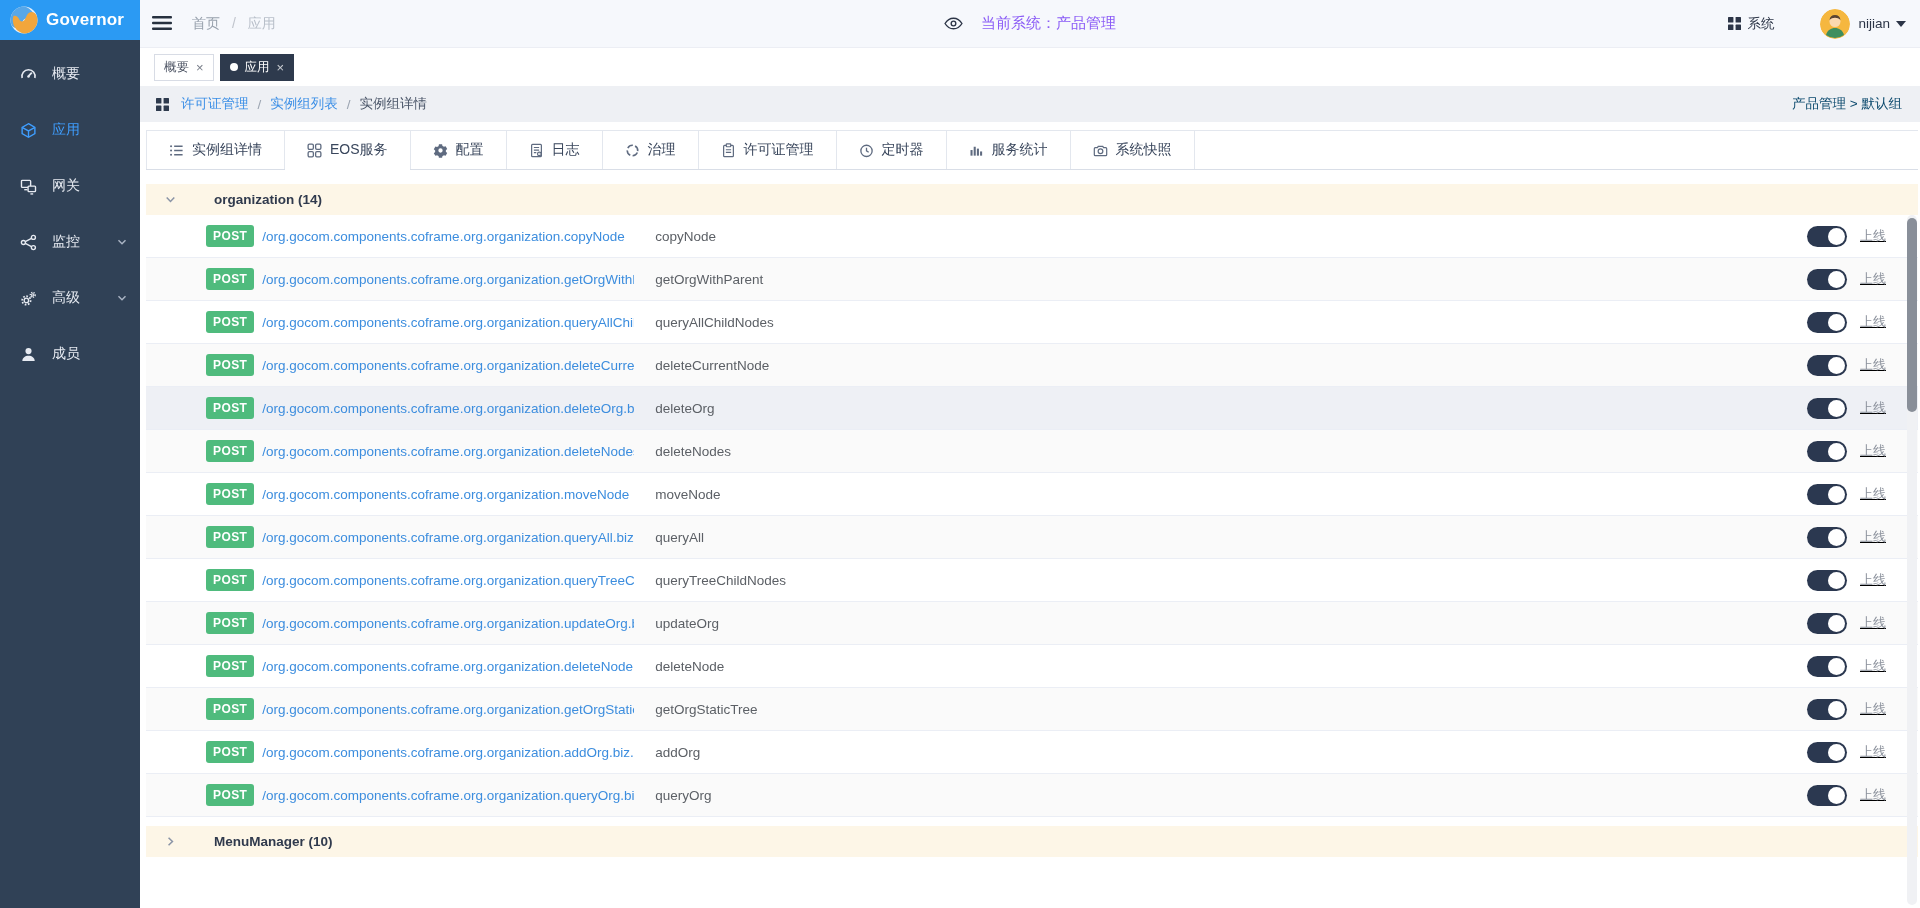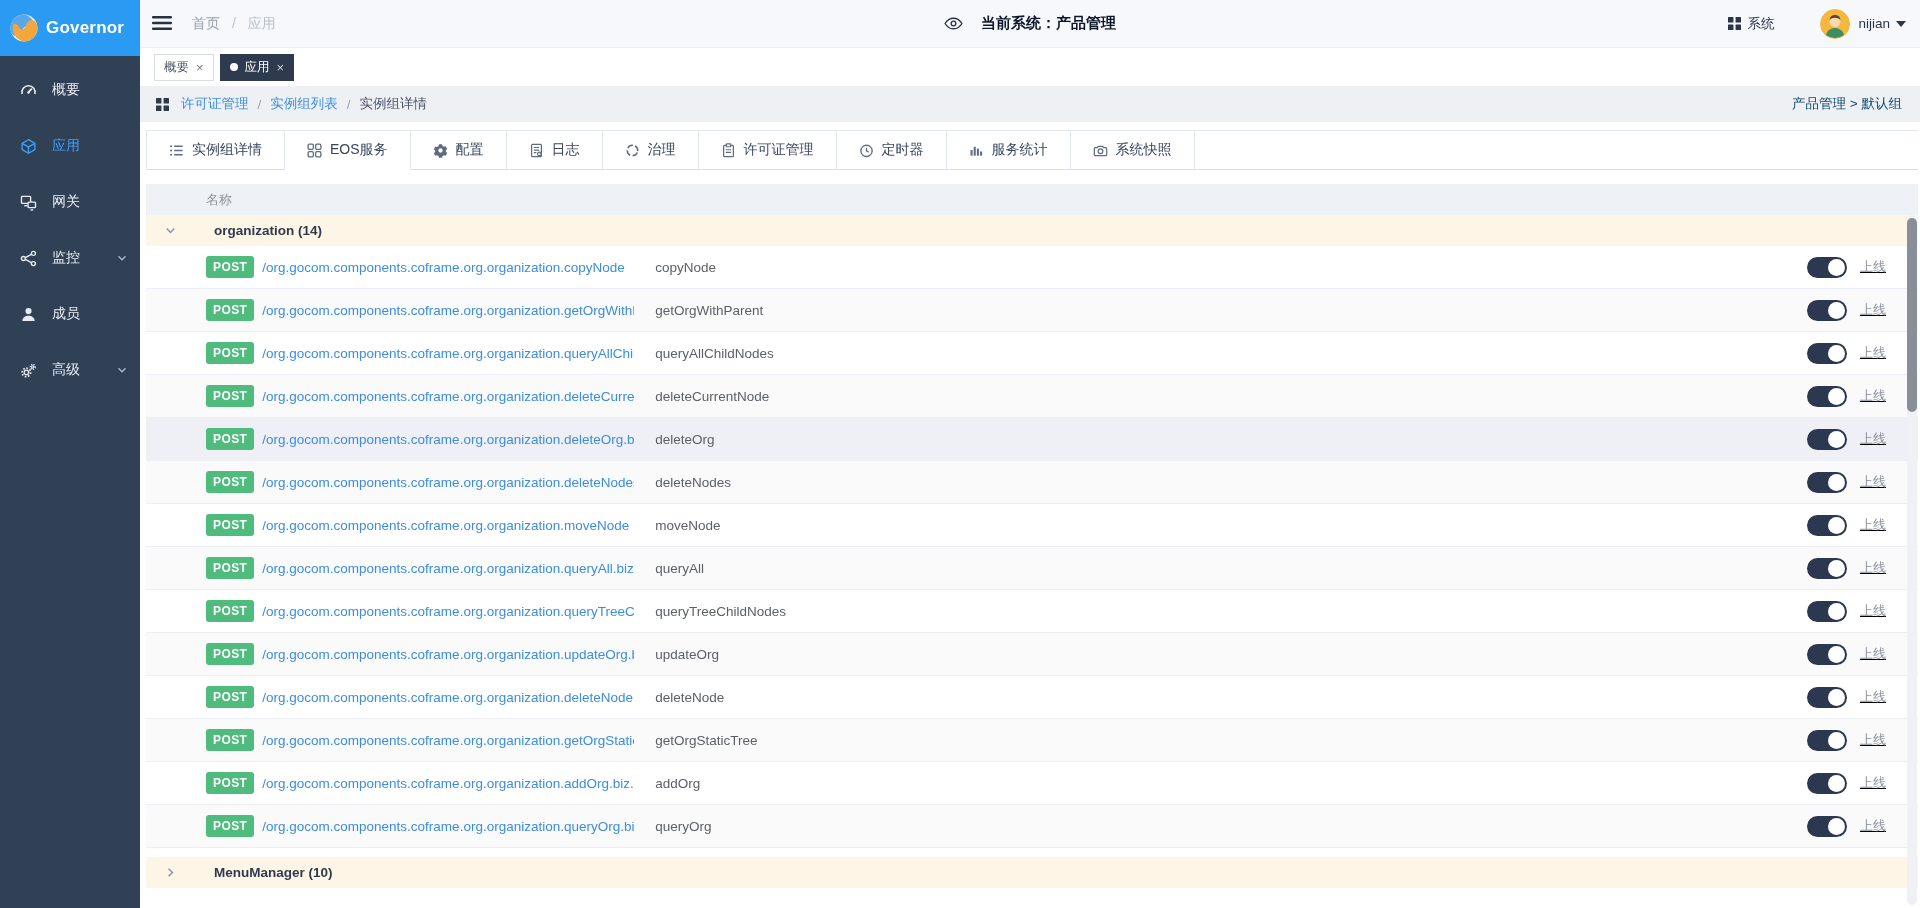--- a/index.html
+++ b/index.html
@@ -4,41 +4,41 @@
 <style>
   * { box-sizing: border-box; }
   html,body { margin:0; padding:0; }
   body {
     width:1920px; height:908px; overflow:hidden; background:#fff;
     font-family:"Liberation Sans","DejaVu Sans",sans-serif; position:relative;
     -webkit-font-smoothing:antialiased;
   }
   
   .sidebar { position:absolute; left:0; top:0; width:140px; height:908px; background:#304156; z-index:20; }
-  .logo { height:56px; background:#2b9af3; display:flex; align-items:center; gap:7px; padding-left:9px; }
+  .logo { height:40px; background:#2b9af3; display:flex; align-items:center; gap:7px; padding-left:9px; }
   .logo svg { width:30px; height:30px; flex:none; }
   .logo-text { color:#fff; font-weight:bold; font-size:17px; letter-spacing:.2px; }
   .side-menu { padding-top:6px; }
   .side-item { height:56px; display:flex; align-items:center; padding-left:20px; color:#e7ebf2; font-size:14px; cursor:pointer; }
   .side-item .s-icon { width:17px; height:17px; display:inline-flex; }
   .side-item .s-icon svg { width:17px; height:17px; }
   .side-item .s-label { margin-left:15px; }
   .side-item.active { color:#3f9eff; }
   .side-item .chev { margin-left:auto; margin-right:12px; width:12px; height:12px; color:#aab4c4; display:inline-flex; }
   .side-item .chev svg { width:12px; height:12px; }
   
   .main { margin-left:140px; height:729px; position:relative; background:#fff; }
   .topbar { height:48px; background:#f6f8fc; border-bottom:1px solid #eceef4; display:flex; align-items:center; position:relative; padding:0 14px 0 12px; }
   .hamburger { width:22px; height:18px; color:#27313f; cursor:pointer; display:inline-flex; }
   .hamburger svg { width:20px; height:16px; }
   .crumb1 { margin-left:18px; font-size:14px; }
   .crumb1 .c-home { color:#97a0ac; cursor:pointer; }
   .crumb1 .c-sep { color:#c0c4cc; margin:0 8px; }
   .crumb1 .c-cur { color:#b8bfc9; }
-  .topbar-center { position:absolute; left:50%; transform:translateX(-50%); display:flex; align-items:center; gap:18px; color:#0f172a; font-size:15px;font-weight:bold; }
+  .topbar-center { position:absolute; left:50%; transform:translateX(-50%); display:flex; align-items:center; gap:18px; color:#8b5cf6; font-size:15px; }
   .topbar-center .eye { width:19px; height:15px; display:inline-flex; color:#2c3547; }
   .topbar-right { margin-left:auto; display:flex; align-items:center; }
   .sys-entry { display:flex; align-items:center; gap:6px; color:#2c3547; font-size:13.5px; cursor:pointer; }
   .sys-entry .gicon { width:13px; height:13px; display:inline-flex; }
   .avatar { width:30px; height:30px; border-radius:50%; overflow:hidden; margin-left:46px; cursor:pointer; flex:none; }
   .uname { margin-left:8px; color:#2c3547; font-size:13.5px; cursor:pointer; }
   .caret { width:10px; height:6px; margin-left:6px; color:#2c3547; display:inline-flex; cursor:pointer; }
   
   .tags-row { height:38px; background:#fff; display:flex; align-items:center; padding-left:14px; gap:6px; }
   .tag { height:27px; border:1px solid #d8dce5; background:#fff; color:#495060; font-size:12.5px; display:inline-flex; align-items:center; padding:0 9px; gap:7px; cursor:pointer; }
@@ -139,43 +139,43 @@
         </span>
     <span class="s-label">监控</span>
     <span class="chev">
           <svg viewBox="0 0 12 12" fill="none" stroke="currentColor" stroke-width="1.4">
             <path d="M2.5 4.2 6 7.8 9.5 4.2"></path>
           </svg>
         </span>
   </div>
       <div class="side-item">
     <span class="s-icon">
-          <svg viewBox="0 0 16 16" fill="currentColor">
-            <circle cx="8" cy="4.8" r="2.9"></circle>
-            <path d="M2.2 14.2c0-3.2 2.6-5 5.8-5s5.8 1.8 5.8 5z"></path>
-          </svg>
-        </span>
-    <span class="s-label">成员</span>
-
-  </div>
-      <div class="side-item">
-    <span class="s-icon">
           <svg viewBox="0 0 16 16" fill="none" stroke="currentColor">
             <circle cx="6" cy="9.8" r="2.1" stroke-width="1.3"></circle>
             <circle cx="6" cy="9.8" r="4" stroke-width="1.6" stroke-dasharray="1.6 1.45"></circle>
             <circle cx="12" cy="4.6" r="1.1" stroke-width="1.1"></circle>
             <circle cx="12" cy="4.6" r="2.3" stroke-width="1.3" stroke-dasharray="1.2 1.05"></circle>
           </svg>
         </span>
     <span class="s-label">高级</span>
     <span class="chev">
           <svg viewBox="0 0 12 12" fill="none" stroke="currentColor" stroke-width="1.4">
             <path d="M2.5 4.2 6 7.8 9.5 4.2"></path>
           </svg>
         </span>
+  </div>
+      <div class="side-item">
+    <span class="s-icon">
+          <svg viewBox="0 0 16 16" fill="currentColor">
+            <circle cx="8" cy="4.8" r="2.9"></circle>
+            <path d="M2.2 14.2c0-3.2 2.6-5 5.8-5s5.8 1.8 5.8 5z"></path>
+          </svg>
+        </span>
+    <span class="s-label">成员</span>
+
   </div>
     </div>
 </div>
 
 <div class="main">
   <div class="topbar">
     <span class="hamburger">
       <svg viewBox="0 0 20 16" fill="currentColor">
           <rect y="1" width="20" height="2.6" rx="1"></rect>
           <rect y="6.7" width="20" height="2.6" rx="1"></rect>
@@ -342,23 +342,20 @@
           <svg viewBox="0 0 16 16" fill="none" stroke="currentColor" stroke-width="1.3">
             <path d="M5.6 3.6 4.7 5H2.4c-.6 0-1 .4-1 1v6.4c0 .6.4 1 1 1h11.2c.6 0 1-.4 1-1V6c0-.6-.4-1-1-1h-2.3l-.9-1.4z"></path>
             <circle cx="8" cy="8.8" r="2.5"></circle>
           </svg>
         </span>
     <span class="t-label">系统快照</span>
   </div>
     </div>
 
   <div class="table-wrap">
-    <div class="thead">
-      <span>名称</span>
-    </div>
     <div id="table-body">
         <div class="group-row">
     <span class="chev-icon">
             <svg viewBox="0 0 12 12" fill="none" stroke="currentColor" stroke-width="1.4">
               <path d="M2.5 4.2 6 7.8 9.5 4.2"></path>
             </svg>
           </span>
     <span class="g-label">organization (14)</span>
   </div>
         <div class="srow">

